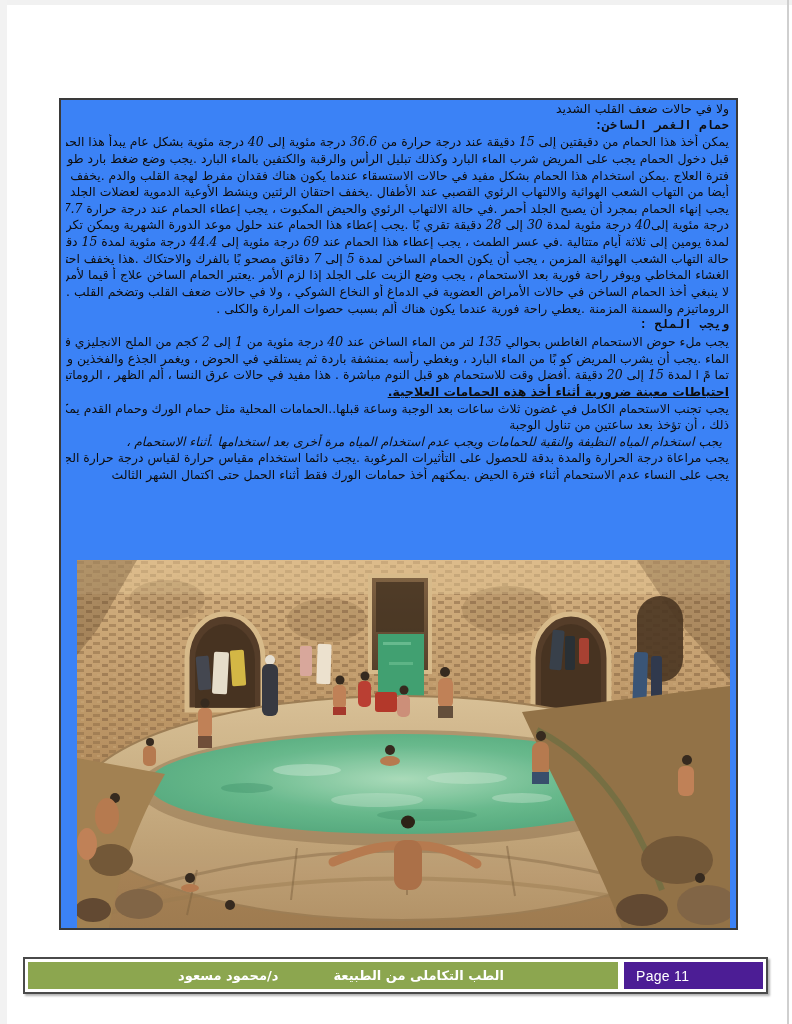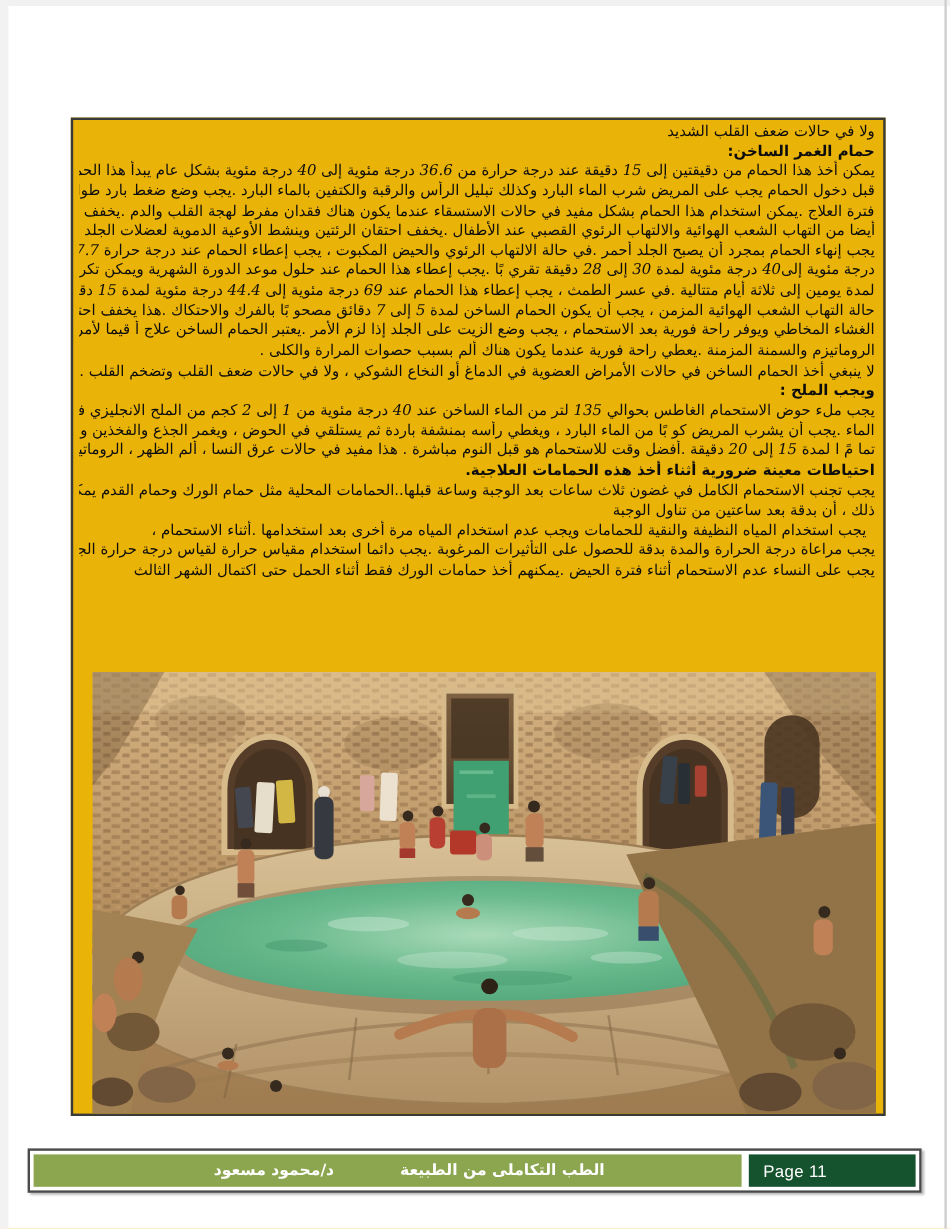--- a/index.html
+++ b/index.html
@@ -8,35 +8,35 @@
     font-family:"DejaVu Sans",sans-serif;overflow:hidden;
   }
   
   .edge-top{position:absolute;left:0;top:0;width:792px;height:5px;background:#f1f1f1;}
   .edge-left{position:absolute;left:0;top:0;width:7px;height:1024px;background:#f2f2f2;}
   .edge-right{position:absolute;left:787px;top:0;width:2px;height:1024px;background:#cfcfcf;}
 
   
   .frame{
     position:absolute;left:59px;top:98px;width:679px;height:832px;
-    border:2px solid #3a3a3a;box-sizing:border-box;background:#eab308;
+    border:2px solid #3a3a3a;box-sizing:border-box;background:#3b82f6;
   }
   .doc-body{
     position:absolute;top:1px;left:5px;right:7px;
     color:#0d0d0d;
   }
   .tline{
     height:16.65px;line-height:16.65px;font-size:12.4px;
     direction:rtl;white-space:nowrap;overflow:hidden;
     text-align:justify;text-align-last:justify;
   }
   .tline.last{text-align:right;text-align-last:right;}
-  .tline.b{font-weight:700;}
-  .tline.bu{font-weight:700;text-decoration-thickness:1.4px;}
-  .tline.ind{padding-right:7px;}
+  .tline.b{font-weight:700;font-family:Liberation Mono, monospace;}
+  .tline.bu{font-weight:700;text-decoration:underline;text-decoration-thickness:1.4px;}
+  .tline.ind{padding-right:7px;font-style:italic;}
   .num{font-family:"DejaVu Serif",serif;font-style:italic;font-weight:inherit;}
 
   .photo{position:absolute;left:16px;bottom:0;width:653px;height:368px;display:block;}
 
   
   .footer{
     position:absolute;left:23px;top:957px;width:745px;height:37px;
     border:2px solid #4a4a4a;background:#fff;box-sizing:border-box;
     box-shadow:2px 2px 2px rgba(0,0,0,0.3);
     display:flex;gap:6px;padding:3px;
@@ -66,29 +66,29 @@
       <div class="tline b last">حمام الغمر الساخن:</div>
       <div class="tline">يمكن أخذ هذا الحمام من دقيقتين إلى <i class="num">15</i> دقيقة عند درجة حرارة من <i class="num">36.6</i> درجة مئوية إلى <i class="num">40</i> درجة مئوية بشكل عام يبدأ هذا الحمام عند</div>
       <div class="tline">قبل دخول الحمام يجب على المريض شرب الماء البارد وكذلك تبليل الرأس والرقبة والكتفين بالماء البارد .يجب وضع ضغط بارد طوال</div>
       <div class="tline">فترة العلاج .يمكن استخدام هذا الحمام بشكل مفيد في حالات الاستسقاء عندما يكون هناك فقدان مفرط لهجة القلب والدم .يخفف هذا الحمام</div>
       <div class="tline">أيضا من التهاب الشعب الهوائية والالتهاب الرئوي القصبي عند الأطفال .يخفف احتقان الرئتين وينشط الأوعية الدموية لعضلات الجلد .</div>
       <div class="tline">يجب إنهاء الحمام بمجرد أن يصبح الجلد أحمر .في حالة الالتهاب الرئوي والحيض المكبوت ، يجب إعطاء الحمام عند درجة حرارة <i class="num">37.7</i></div>
       <div class="tline">درجة مئوية إلى<i class="num">40</i> درجة مئوية لمدة <i class="num">30</i> إلى <i class="num">28</i> دقيقة تقري بًا .يجب إعطاء هذا الحمام عند حلول موعد الدورة الشهرية ويمكن تكراره</div>
       <div class="tline">لمدة يومين إلى ثلاثة أيام متتالية .في عسر الطمث ، يجب إعطاء هذا الحمام عند <i class="num">69</i> درجة مئوية إلى <i class="num">44.4</i> درجة مئوية لمدة <i class="num">15</i> دقيقة .في</div>
       <div class="tline">حالة التهاب الشعب الهوائية المزمن ، يجب أن يكون الحمام الساخن لمدة <i class="num">5</i> إلى <i class="num">7</i> دقائق مصحو بًا بالفرك والاحتكاك .هذا يخفف احتقان</div>
       <div class="tline">الغشاء المخاطي ويوفر راحة فورية بعد الاستحمام ، يجب وضع الزيت على الجلد إذا لزم الأمر .يعتبر الحمام الساخن علاج أ قيما لأمراض</div>
+      <div class="tline">لا ينبغي أخذ الحمام الساخن في حالات الأمراض العضوية في الدماغ أو النخاع الشوكي ، ولا في حالات ضعف القلب وتضخم القلب .</div>
       <div class="tline last">الروماتيزم والسمنة المزمنة .يعطي راحة فورية عندما يكون هناك ألم بسبب حصوات المرارة والكلى .</div>
-      <div class="tline">لا ينبغي أخذ الحمام الساخن في حالات الأمراض العضوية في الدماغ أو النخاع الشوكي ، ولا في حالات ضعف القلب وتضخم القلب .</div>
       <div class="tline b last">ويجب الملح :</div>
       <div class="tline">يجب ملء حوض الاستحمام الغاطس بحوالي <i class="num">135</i> لتر من الماء الساخن عند <i class="num">40</i> درجة مئوية من <i class="num">1</i> إلى <i class="num">2</i> كجم من الملح الانجليزي في هذا</div>
       <div class="tline">الماء .يجب أن يشرب المريض كو بًا من الماء البارد ، ويغطي رأسه بمنشفة باردة ثم يستلقي في الحوض ، ويغمر الجذع والفخذين والساقين</div>
       <div class="tline">تما مً ا لمدة <i class="num">15</i> إلى <i class="num">20</i> دقيقة .أفضل وقت للاستحمام هو قبل النوم مباشرة . هذا مفيد في حالات عرق النسا ، ألم الظهر ، الروماتيزم ،</div>
       <div class="tline bu last">احتياطات معينة ضرورية أثناء أخذ هذه الحمامات العلاجية.</div>
       <div class="tline">يجب تجنب الاستحمام الكامل في غضون ثلاث ساعات بعد الوجبة وساعة قبلها..الحمامات المحلية مثل حمام الورك وحمام القدم يمكن ، مع</div>
-      <div class="tline last">ذلك ، أن بدقة بعد ساعتين من تناول الوجبة</div>
+      <div class="tline last">ذلك ، أن تؤخذ بعد ساعتين من تناول الوجبة</div>
       <div class="tline last ind">يجب استخدام المياه النظيفة والنقية للحمامات ويجب عدم استخدام المياه مرة أخرى بعد استخدامها .أثناء الاستحمام ،</div>
       <div class="tline">يجب مراعاة درجة الحرارة والمدة بدقة للحصول على التأثيرات المرغوبة .يجب دائما استخدام مقياس حرارة لقياس درجة حرارة الجسم .</div>
       <div class="tline last">يجب على النساء عدم الاستحمام أثناء فترة الحيض .يمكنهم أخذ حمامات الورك فقط أثناء الحمل حتى اكتمال الشهر الثالث</div>
     </div>
 
   <svg class="photo" viewBox="0 0 653 368" preserveAspectRatio="none" aria-hidden="true">
     <defs>
       <linearGradient id="gWall" x1="0" y1="0" x2="0" y2="1">
         <stop offset="0" stop-color="#d7b586"></stop>
           <stop offset="0.6" stop-color="#b08a5c"></stop>
@@ -252,16 +252,16 @@
   </svg>
 </div>
 
 <div class="footer">
   <div class="footer-main" style="background: rgb(140, 166, 79);">
     <span class="footer-pair">
       <span>الطب التكاملى من الطبيعة</span>
       <span>د/محمود مسعود</span>
     </span>
   </div>
-  <div class="footer-page" style="background: #14532d;">
+  <div class="footer-page" style="background: #4c1d95;">
     <span>Page 11</span>
   </div>
 </div>
 
 </body></html>

